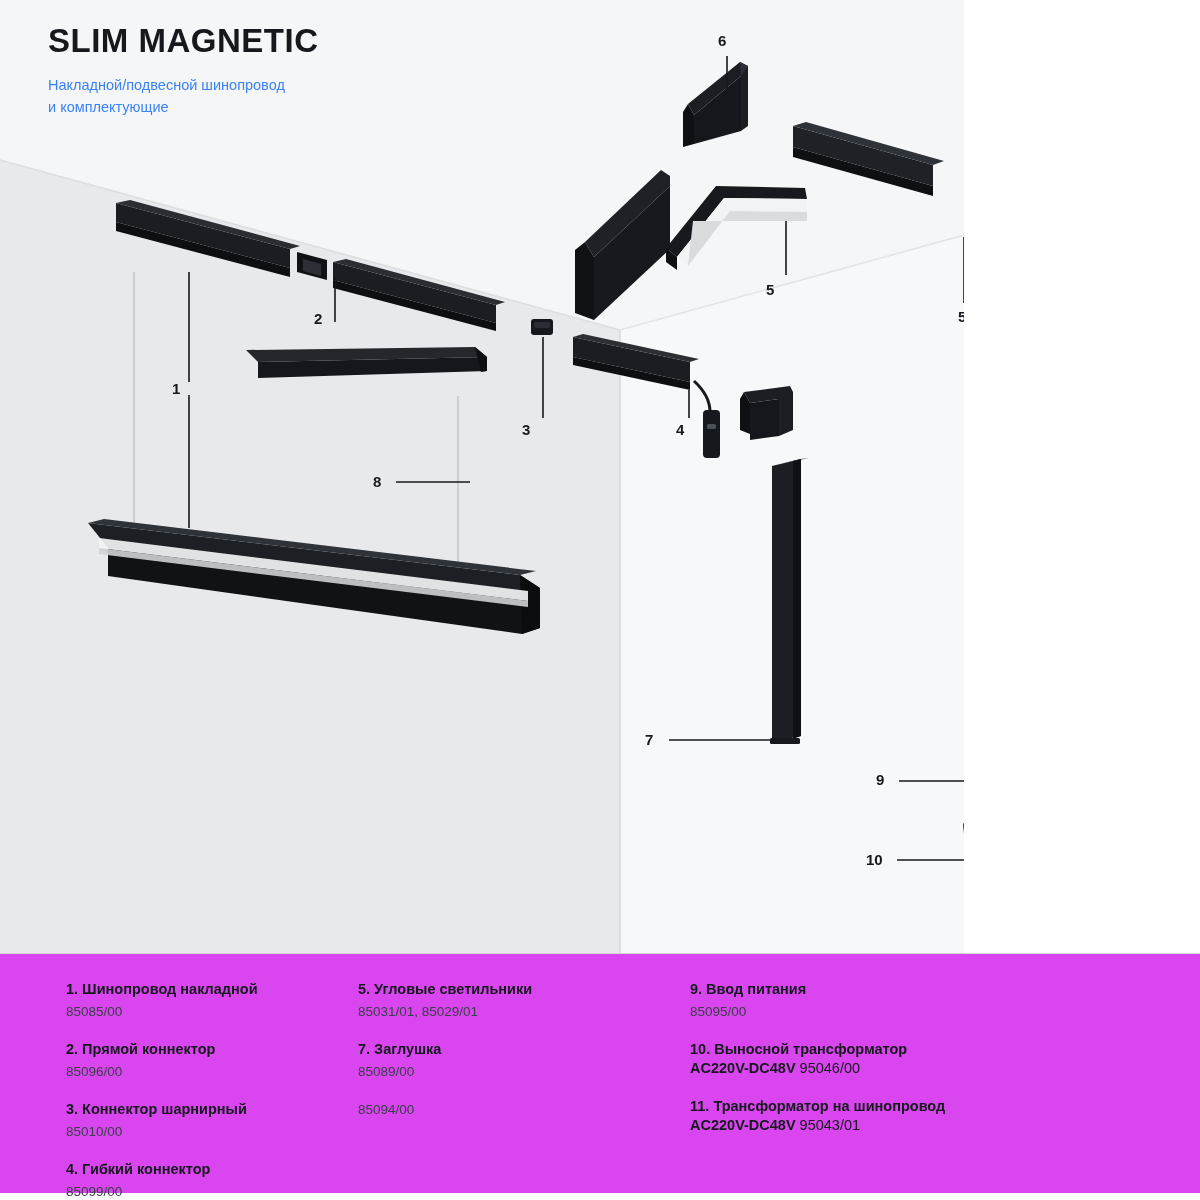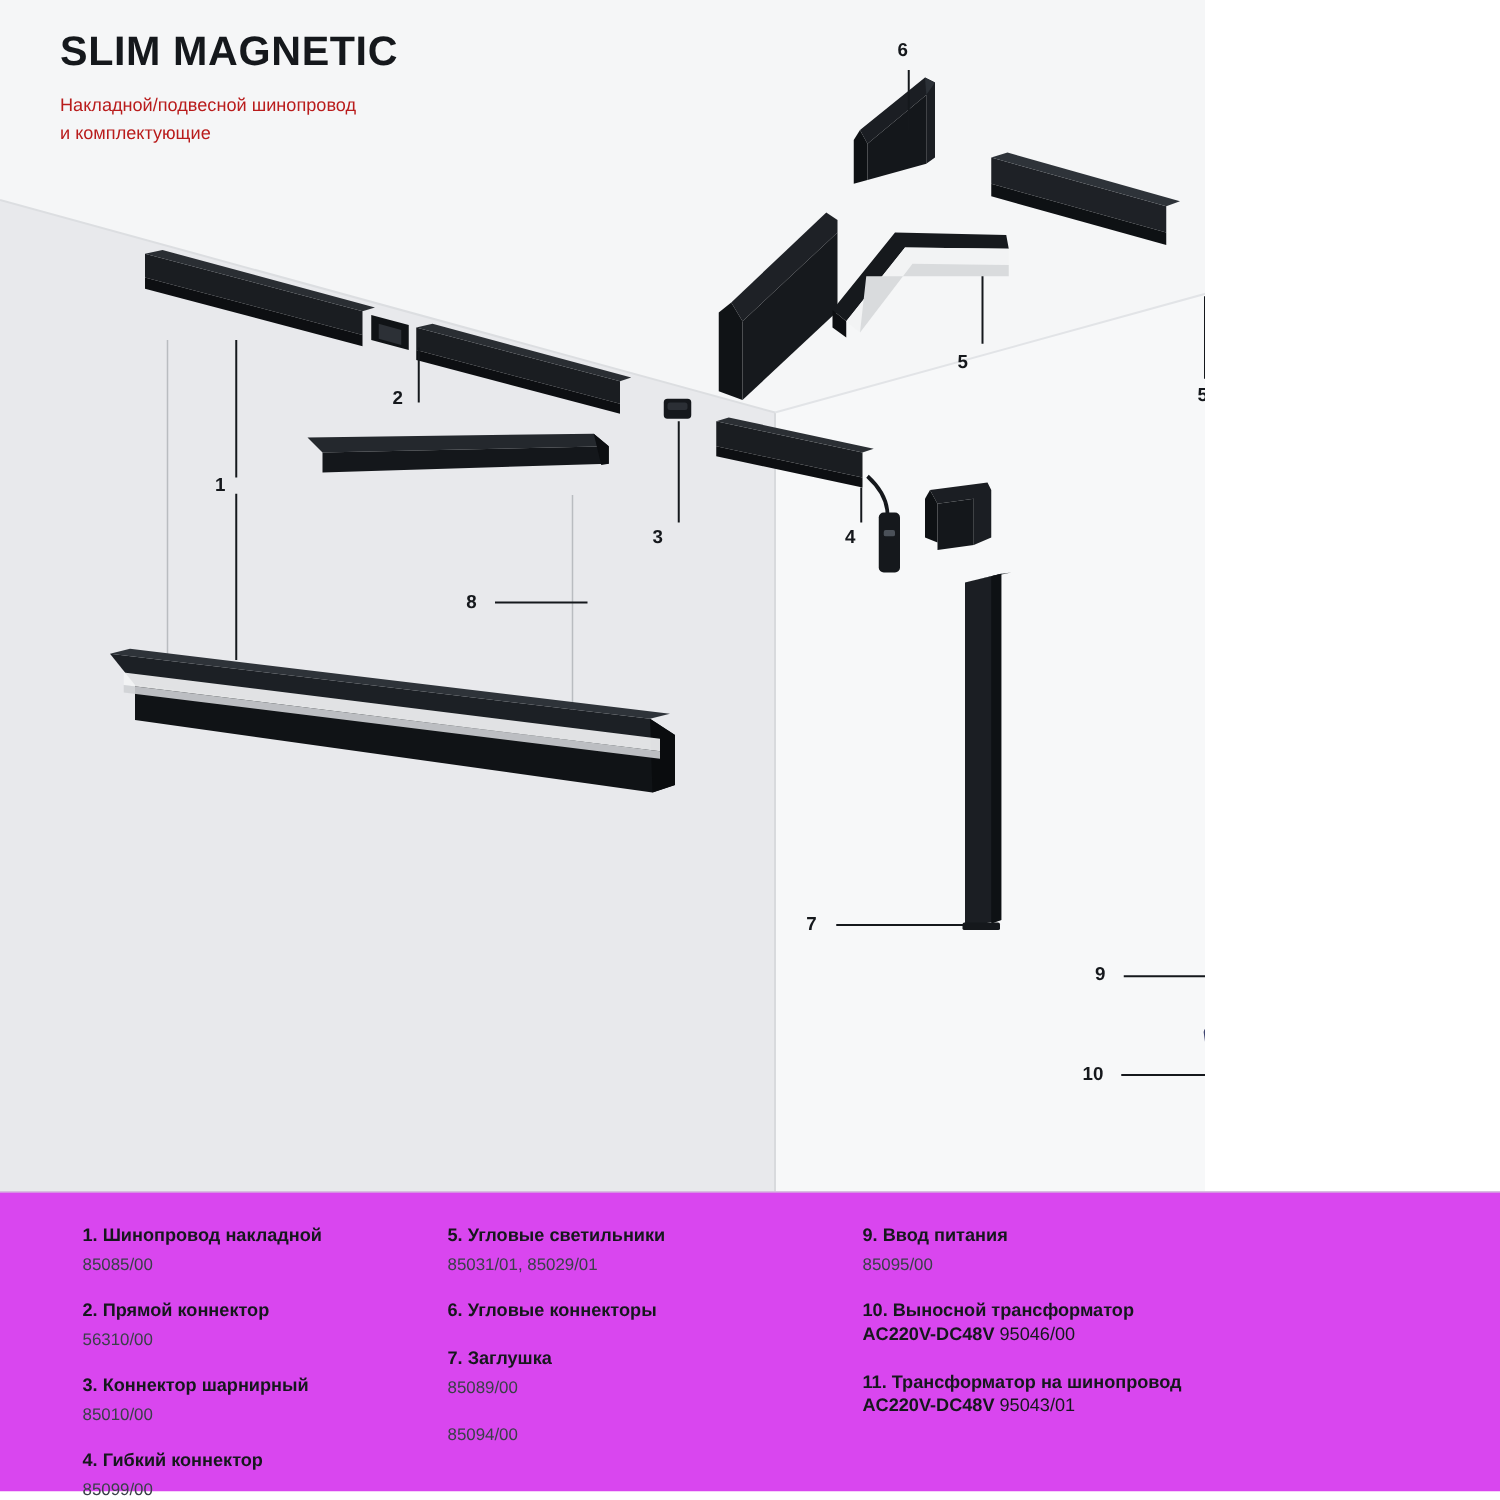--- a/index.html
+++ b/index.html
@@ -42,21 +42,21 @@
     font-size: 33px;
     font-weight: bold;
     letter-spacing: 0.5px;
     color: #15181c;
     margin: 0 0 14px 0;
     white-space: nowrap;
   }
   .subtitle {
     font-size: 14.5px;
     line-height: 22px;
-    color: #b91c1c;
+    color: #3b82f6;
     margin: 0;
     max-width: 380px;
   }
 
   
   .callout {
     position: absolute;
     font-size: 15px;
     font-weight: bold;
     color: #15181c;
@@ -310,39 +310,38 @@
   <div class="legend">
     <div class="legend-cols">
 
       <div class="legend-col c1">
         <div class="legend-item">
           <div class="legend-head">1. Шинопровод накладной</div>
           <div class="legend-code">85085/00</div>
         </div>
         <div class="legend-item">
           <div class="legend-head">2. Прямой коннектор</div>
-          <div class="legend-code">56310/00</div>
+          <div class="legend-code">85096/00</div>
         </div>
         <div class="legend-item">
           <div class="legend-head">3. Коннектор шарнирный</div>
           <div class="legend-code">85010/00</div>
         </div>
         <div class="legend-item">
           <div class="legend-head">4. Гибкий коннектор</div>
           <div class="legend-code">85099/00</div>
         </div>
       </div>
 
       <div class="legend-col c2">
         <div class="legend-item">
           <div class="legend-head">5. Угловые светильники</div>
           <div class="legend-code">85031/01, 85029/01</div>
         </div>
         <div class="legend-item">
-          <div class="legend-head">6. Угловые коннекторы</div>
         </div>
         <div class="legend-item">
           <div class="legend-head">7. Заглушка</div>
           <div class="legend-code">85089/00</div>
         </div>
         <div class="legend-item">
           <div class="legend-code">85094/00</div>
         </div>
       </div>
 

